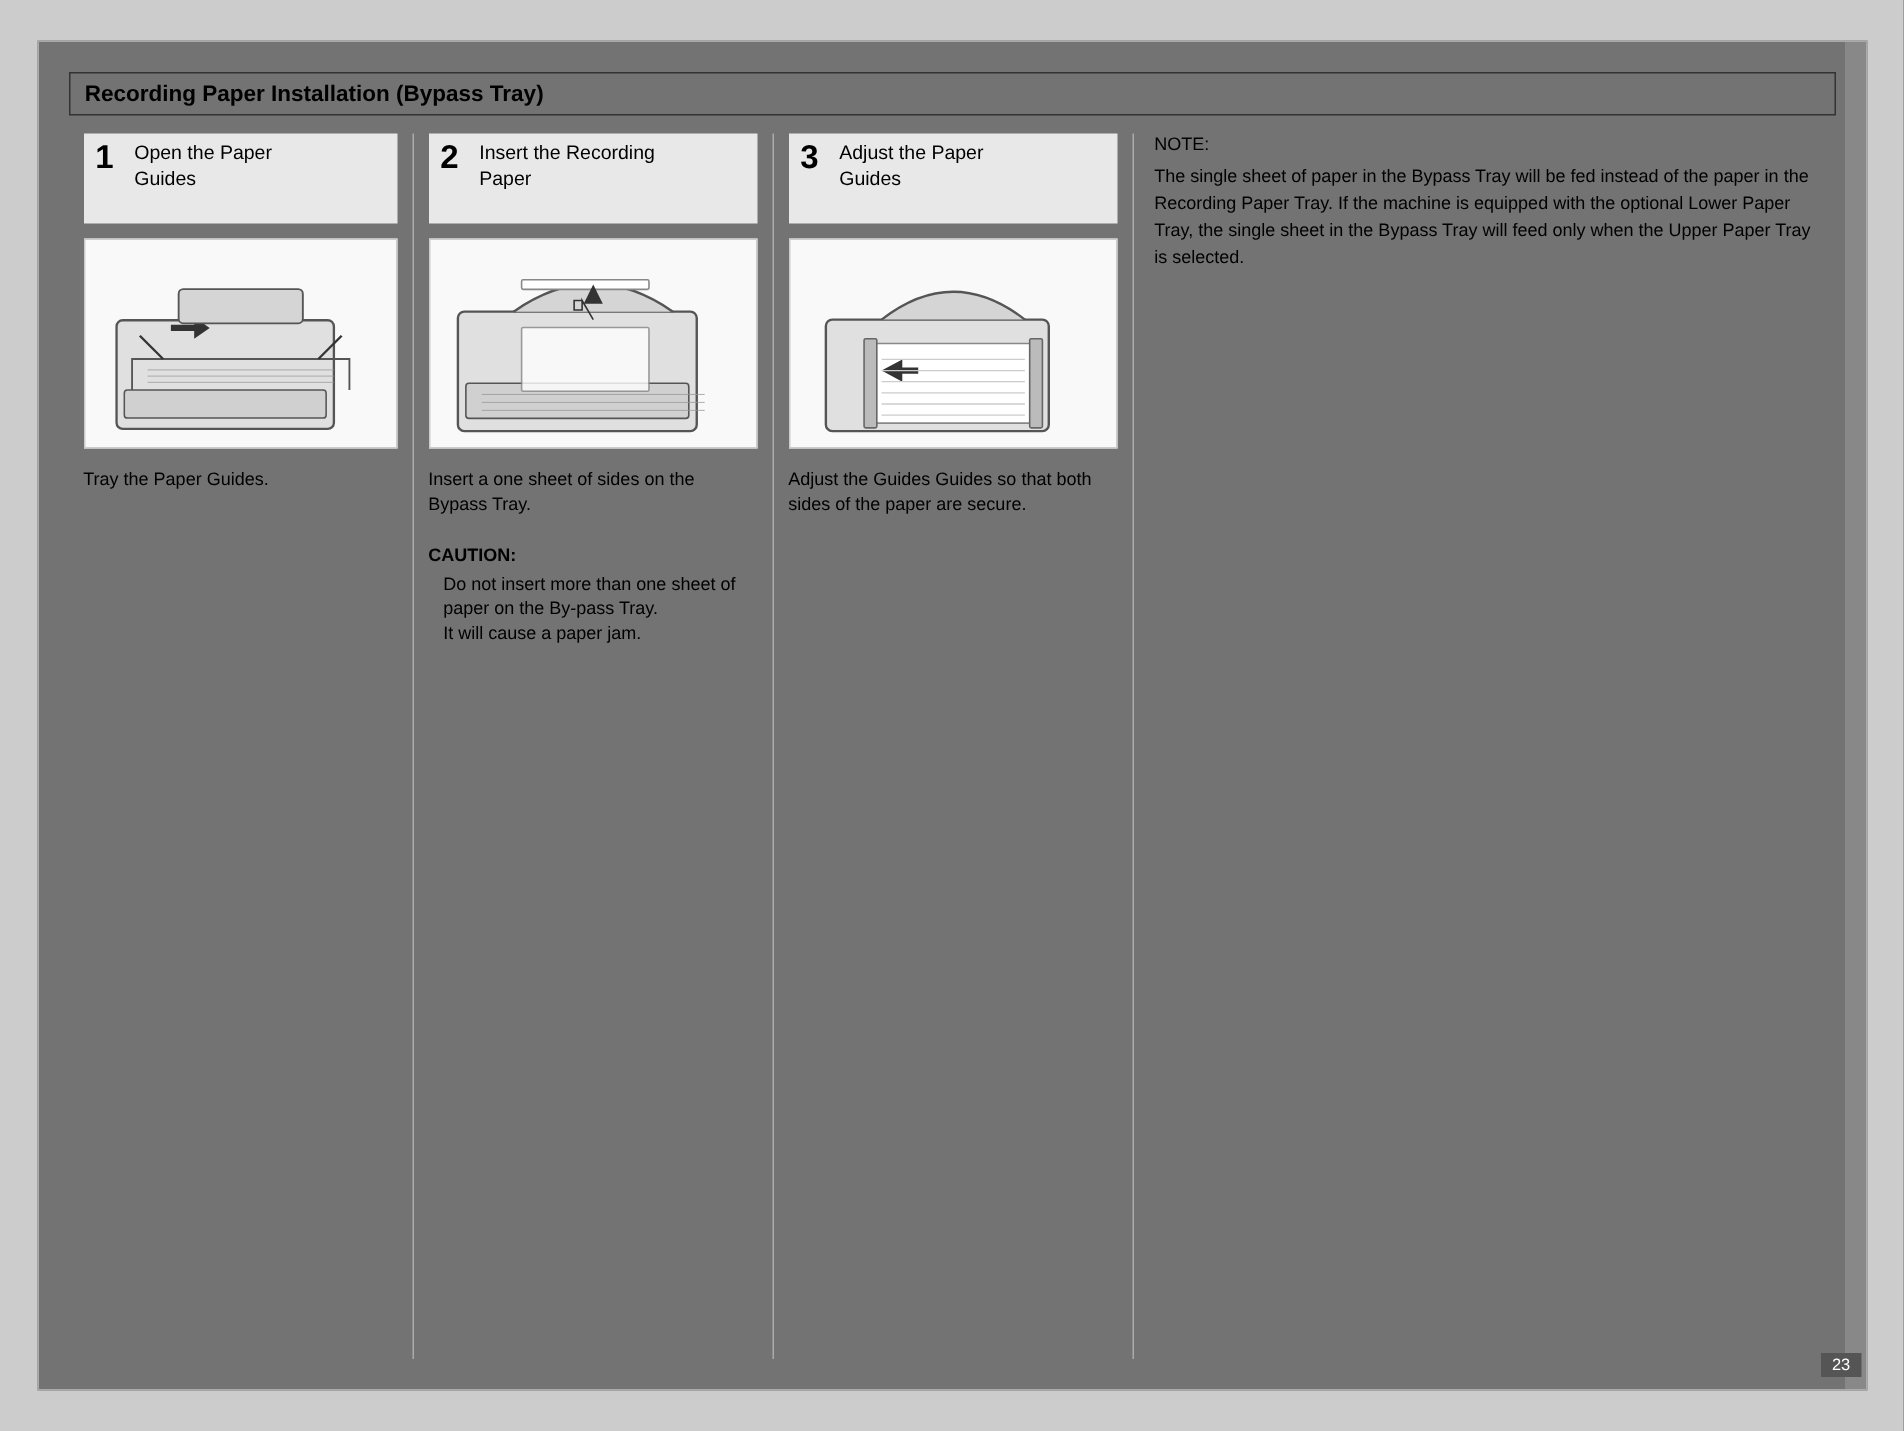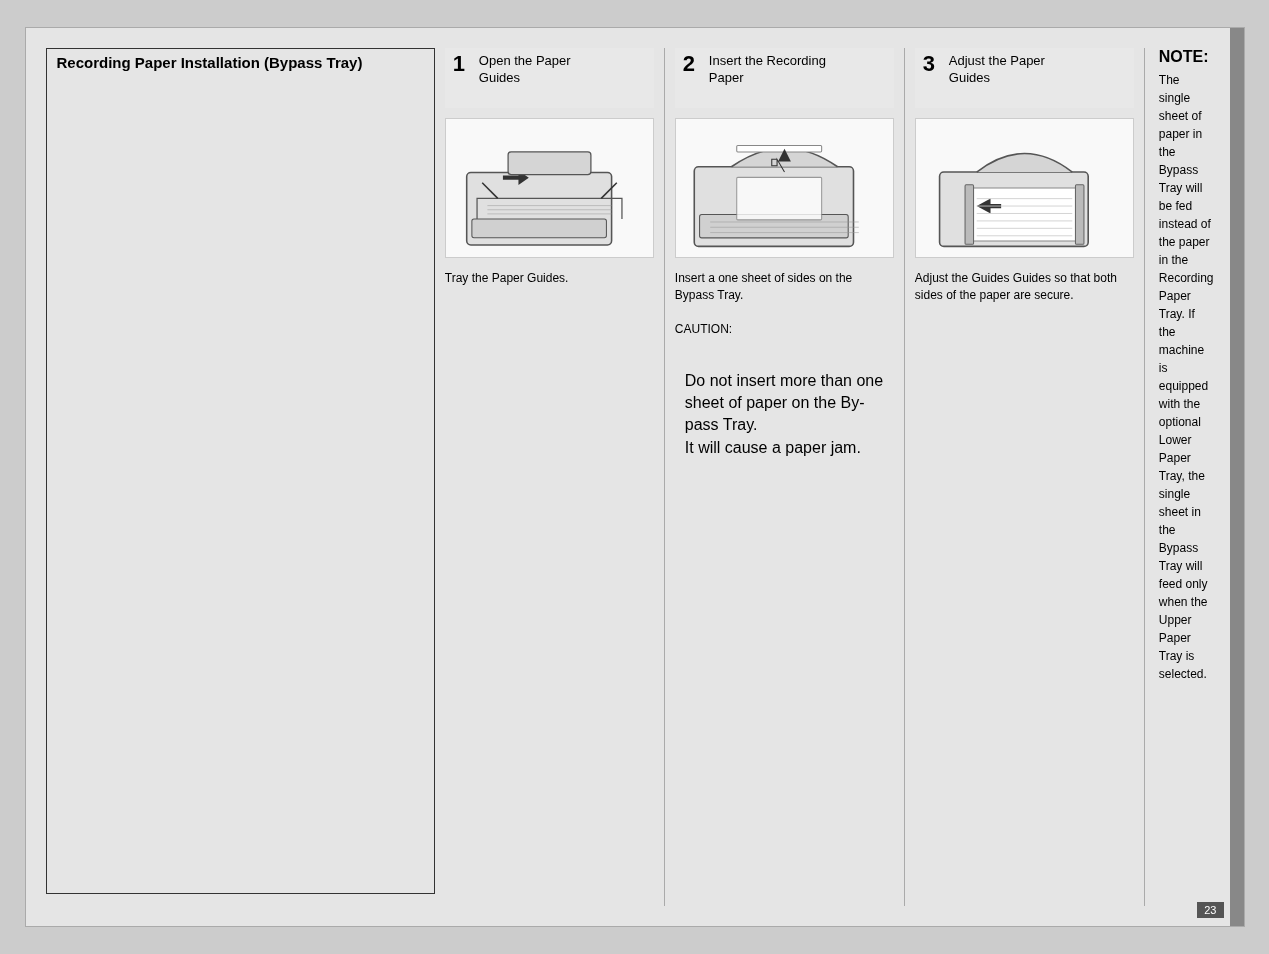--- a/index.html
+++ b/index.html
@@ -6,28 +6,28 @@
     body {
       background: #ccc;
       width: 1269px;
       height: 954px;
       display: flex;
       align-items: center;
       justify-content: center;
       font-family: Arial, sans-serif;
     }
     .page {
-      background: #e5e5e5;
+      background: #737373;
       width: 1220px;
       height: 900px;
       border: 1px solid #aaa;
       padding: 20px;
       position: relative;
       display: flex;
-      flex-direction: row;
+      flex-direction: column;
     }
     .main-title {
       font-size: 15px;
       font-weight: bold;
       border: 1.5px solid #333;
       padding: 5px 10px;
       display: inline-block;
       margin-bottom: 12px;
       width: 100%;
     }
@@ -84,43 +84,42 @@
       justify-content: center;
       overflow: hidden;
     }
     .step-desc {
       font-size: 12px;
       line-height: 1.4;
       margin-bottom: 8px;
     }
     .caution-title {
       font-size: 12px;
-      font-weight: normal;
+      font-weight: bold;
       margin-top: 10px;
       margin-bottom: 4px;
     }
     .caution-text {
-      font-size: 16px;
+      font-size: 12px;
       line-height: 1.4;
       margin-left: 10px;
-      margin-top: 30px;
     }
     .note-title {
-      font-size: 16px;
-      font-weight: bold;
+      font-size: 12px;
+      font-weight: normal;
       margin-bottom: 5px;
     }
     .note-text {
       font-size: 12px;
       line-height: 1.5;
     }
     .page-num {
       position: absolute;
       bottom: 8px;
-      right: 20px;
+      right: 3px;
       background: #555;
       color: #fff;
       font-size: 11px;
       padding: 2px 7px;
     }
     .sidebar-bar {
       position: absolute;
       right: 0;
       top: 0;
       width: 14px;

